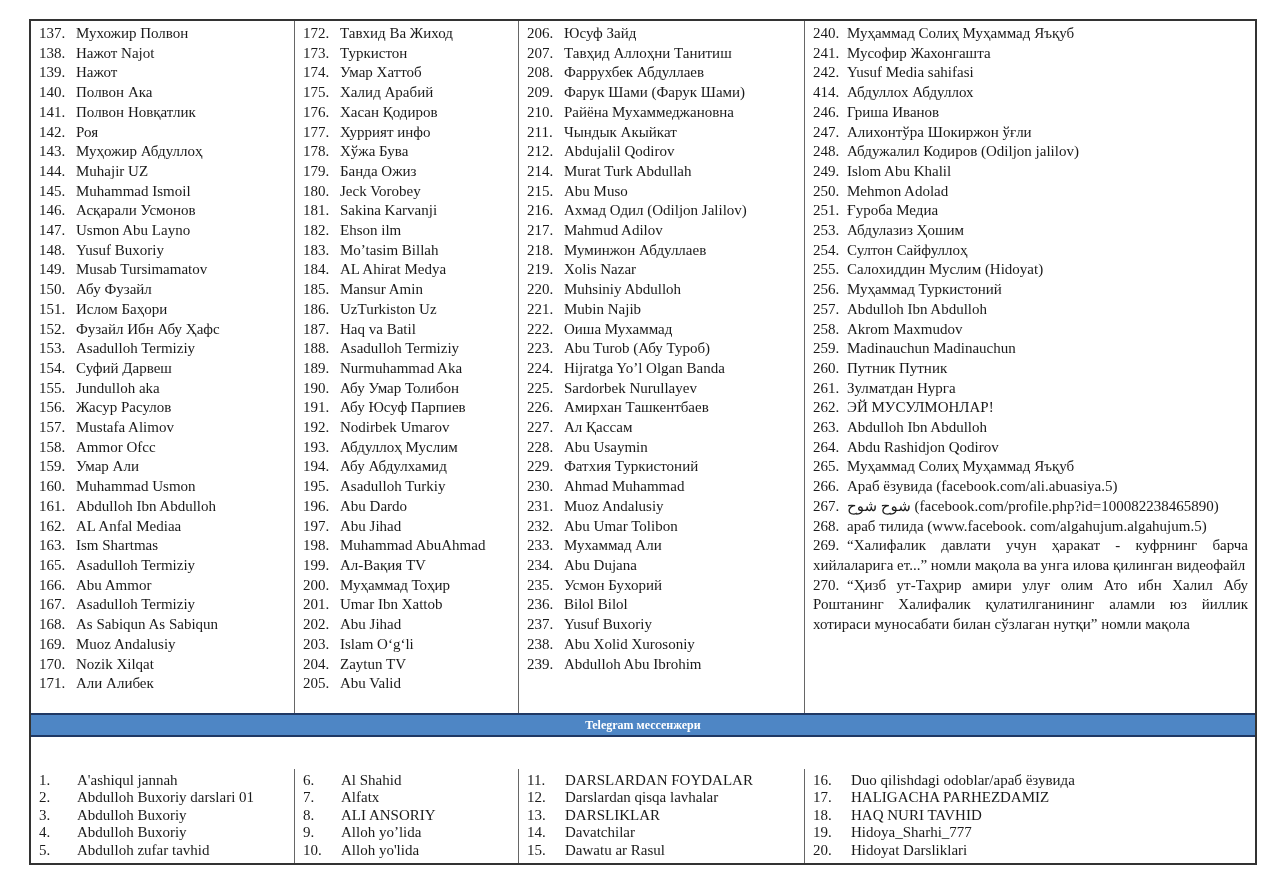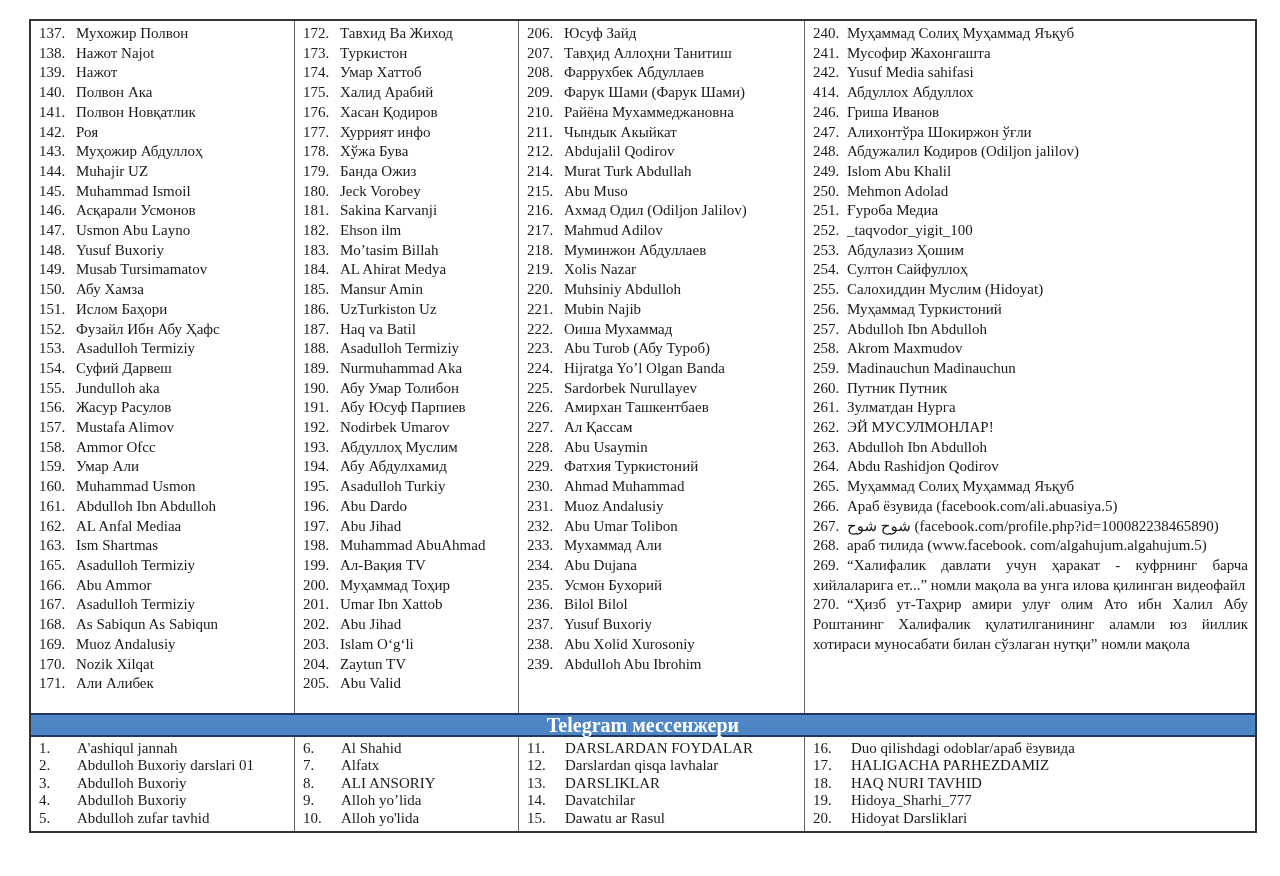--- a/index.html
+++ b/index.html
@@ -23,21 +23,21 @@
     left: 29px; top: 19px;
     width: 1228px;
     border: 2px solid var(--outer-border);
     background: #ffffff;
   }
   .table {
     display: grid;
     width: 100%;
   }
   .table.fb { grid-template-columns: 264px 224px 286px 450px; min-height: 692px; }
-  .table.tg { grid-template-columns: 264px 224px 286px 450px; min-height: 88px; }
+  .table.tg { grid-template-columns: 264px 224px 286px 450px; min-height: 88px; margin-top: 32px; }
   .col {
     border-right: 1px solid var(--grid-border);
     padding: 3px 7px 4px 8px;
     overflow: hidden;
   }
   .col:last-child { border-right: none; }
   .item {
     font-size: 15px;
     line-height: 19.7px;
     white-space: normal;
@@ -57,21 +57,21 @@
     border-bottom: 2px solid var(--band-border);
     background: var(--band-bg);
     height: 24px;
     display: flex;
     align-items: center;
     justify-content: center;
   }
   .band span {
     color: #ffffff;
     font-weight: bold;
-    font-size: 20px;
+    font-size: 12px;
     line-height: 20px;
   }
 </style>
 </head>
 <body>
 
 <div class="page">
   <div class="doc">
     <div class="table fb">
         <div class="col">
@@ -81,21 +81,21 @@
           <div class="item"><span class="num">140.</span><span class="txt">Полвон Ака</span></div>
           <div class="item"><span class="num">141.</span><span class="txt">Полвон Новқатлик</span></div>
           <div class="item"><span class="num">142.</span><span class="txt">Роя</span></div>
           <div class="item"><span class="num">143.</span><span class="txt">Муҳожир Абдуллоҳ</span></div>
           <div class="item"><span class="num">144.</span><span class="txt">Muhajir UZ</span></div>
           <div class="item"><span class="num">145.</span><span class="txt">Muhammad Ismoil</span></div>
           <div class="item"><span class="num">146.</span><span class="txt">Асқарали Усмонов</span></div>
           <div class="item"><span class="num">147.</span><span class="txt">Usmon Abu Layno</span></div>
           <div class="item"><span class="num">148.</span><span class="txt">Yusuf Buxoriy</span></div>
           <div class="item"><span class="num">149.</span><span class="txt">Musab Tursimamatov</span></div>
-          <div class="item"><span class="num">150.</span><span class="txt">Абу Хамза</span></div>
+          <div class="item"><span class="num">150.</span><span class="txt">Абу Фузайл</span></div>
           <div class="item"><span class="num">151.</span><span class="txt">Ислом Баҳори</span></div>
           <div class="item"><span class="num">152.</span><span class="txt">Фузайл Ибн Абу Ҳафс</span></div>
           <div class="item"><span class="num">153.</span><span class="txt">Asadulloh Termiziy</span></div>
           <div class="item"><span class="num">154.</span><span class="txt">Суфий Дарвеш</span></div>
           <div class="item"><span class="num">155.</span><span class="txt">Jundulloh aka</span></div>
           <div class="item"><span class="num">156.</span><span class="txt">Жасур Расулов</span></div>
           <div class="item"><span class="num">157.</span><span class="txt">Mustafa Alimov</span></div>
           <div class="item"><span class="num">158.</span><span class="txt">Ammor Ofcc</span></div>
           <div class="item"><span class="num">159.</span><span class="txt">Умар Али</span></div>
           <div class="item"><span class="num">160.</span><span class="txt">Muhammad Usmon</span></div>
@@ -185,21 +185,20 @@
           <div class="item"><span class="num">240.</span><span class="txt">Муҳаммад Солиҳ Муҳаммад Яъқуб</span></div>
           <div class="item"><span class="num">241.</span><span class="txt">Мусофир Жахонгашта</span></div>
           <div class="item"><span class="num">242.</span><span class="txt">Yusuf Media sahifasi</span></div>
           <div class="item"><span class="num">414.</span><span class="txt">Абдуллох Абдуллох</span></div>
           <div class="item"><span class="num">246.</span><span class="txt">Гриша Иванов</span></div>
           <div class="item"><span class="num">247.</span><span class="txt">Алихонтўра Шокиржон ўғли</span></div>
           <div class="item"><span class="num">248.</span><span class="txt">Абдужалил Кодиров (Odiljon jalilov)</span></div>
           <div class="item"><span class="num">249.</span><span class="txt">Islom Abu Khalil</span></div>
           <div class="item"><span class="num">250.</span><span class="txt">Mehmon Adolad</span></div>
           <div class="item"><span class="num">251.</span><span class="txt">Ғуроба Медиа</span></div>
-          <div class="item"><span class="num">252.</span><span class="txt">_taqvodor_yigit_100</span></div>
           <div class="item"><span class="num">253.</span><span class="txt">Абдулазиз Ҳошим</span></div>
           <div class="item"><span class="num">254.</span><span class="txt">Султон Сайфуллоҳ</span></div>
           <div class="item"><span class="num">255.</span><span class="txt">Салохиддин Муслим (Hidoyat)</span></div>
           <div class="item"><span class="num">256.</span><span class="txt">Муҳаммад Туркистоний</span></div>
           <div class="item"><span class="num">257.</span><span class="txt">Abdulloh Ibn Abdulloh</span></div>
           <div class="item"><span class="num">258.</span><span class="txt">Akrom Maxmudov</span></div>
           <div class="item"><span class="num">259.</span><span class="txt">Madinauchun Madinauchun</span></div>
           <div class="item"><span class="num">260.</span><span class="txt">Путник Путник</span></div>
           <div class="item"><span class="num">261.</span><span class="txt">Зулматдан Нурга</span></div>
           <div class="item"><span class="num">262.</span><span class="txt">ЭЙ МУСУЛМОНЛАР!</span></div>

